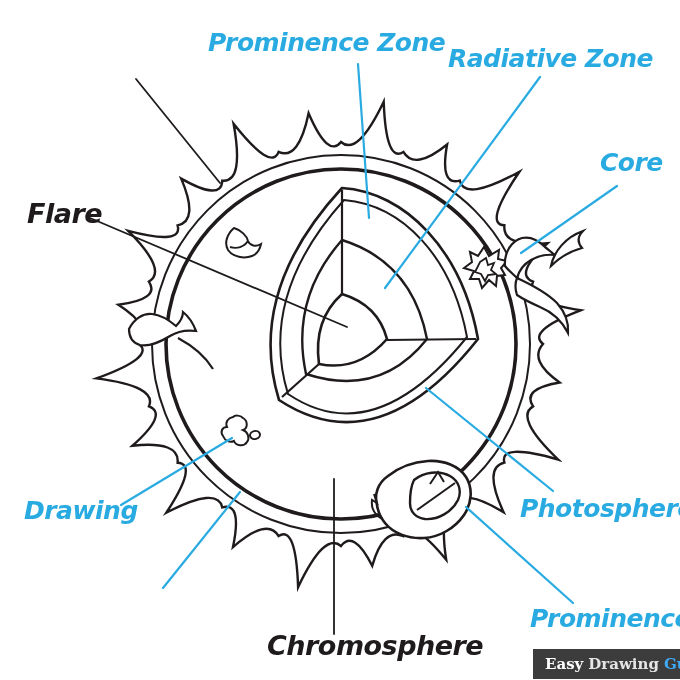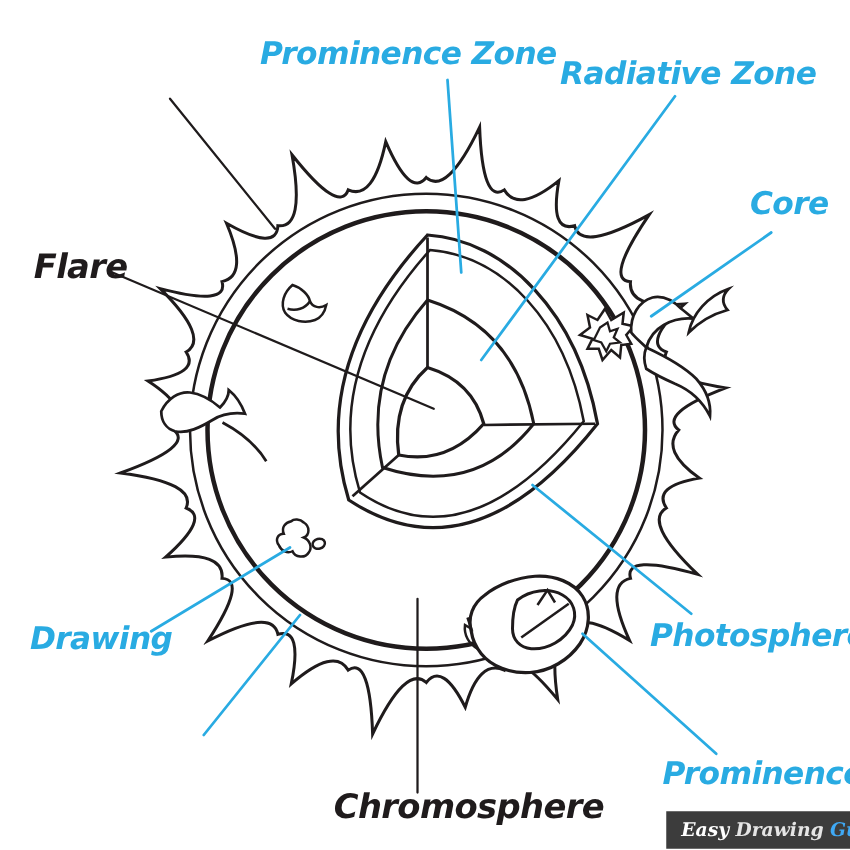--- a/index.html
+++ b/index.html
@@ -9,21 +9,21 @@
   .lbl{position:absolute;white-space:nowrap;font-style:italic;font-weight:700;
        line-height:1;letter-spacing:-0.5px;}
   .lbl.ink{color:#1f1b1c;}
   .lbl.blue{color:#29ABE2;}
   .f25{font-size:25px;}
   .f27{font-size:27px;}
   
   .logo{position:absolute;left:533px;top:649px;width:147px;height:30px;background:#3C3C3C;
         display:flex;align-items:center;padding-left:12px;box-sizing:border-box;
         font-family:"DejaVu Serif",serif;font-weight:700;font-size:15px;letter-spacing:0;}
-  .logo span{margin-right:5px;font-style:italic;}
+  .logo span{margin-right:5px;}
   .logo .w{color:#FFFFFF;}
   .logo .r{color:#e5e5e5;}
   .logo .b{color:#3FA9F5;}
 </style>
 </head>
 <body>
 
 <div class="stage">
 
   <svg width="680" height="680" viewBox="0 0 680 680">

